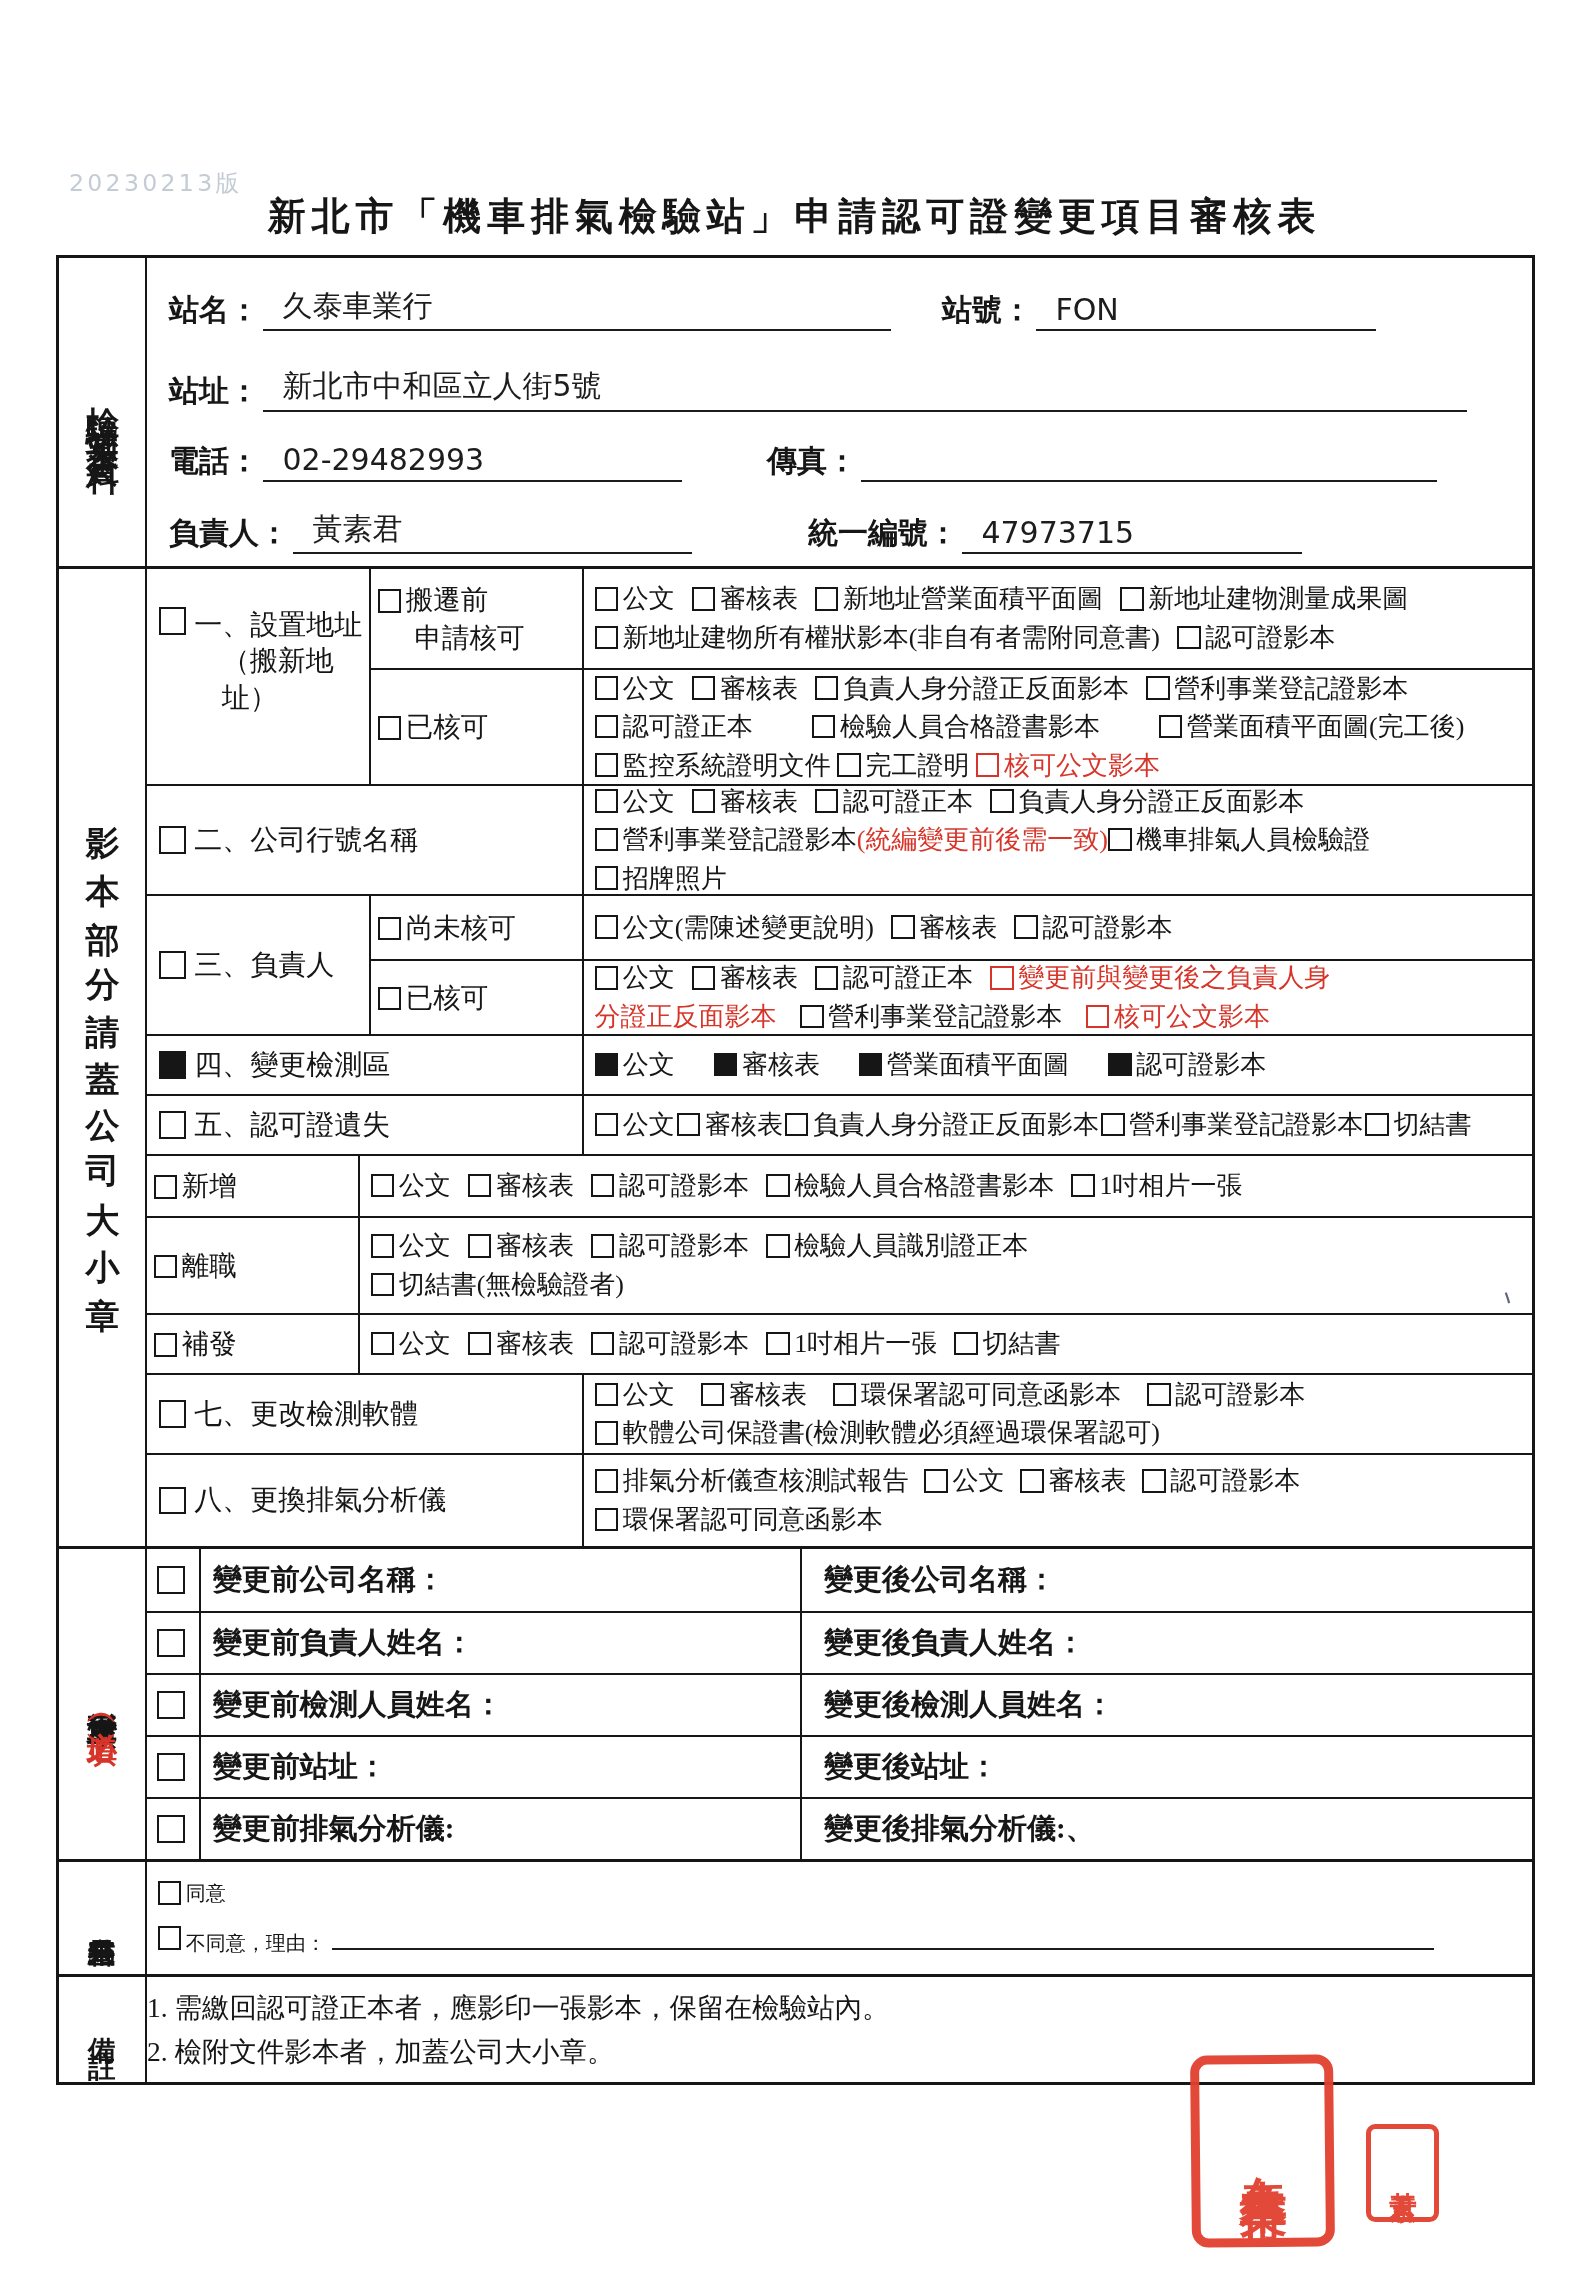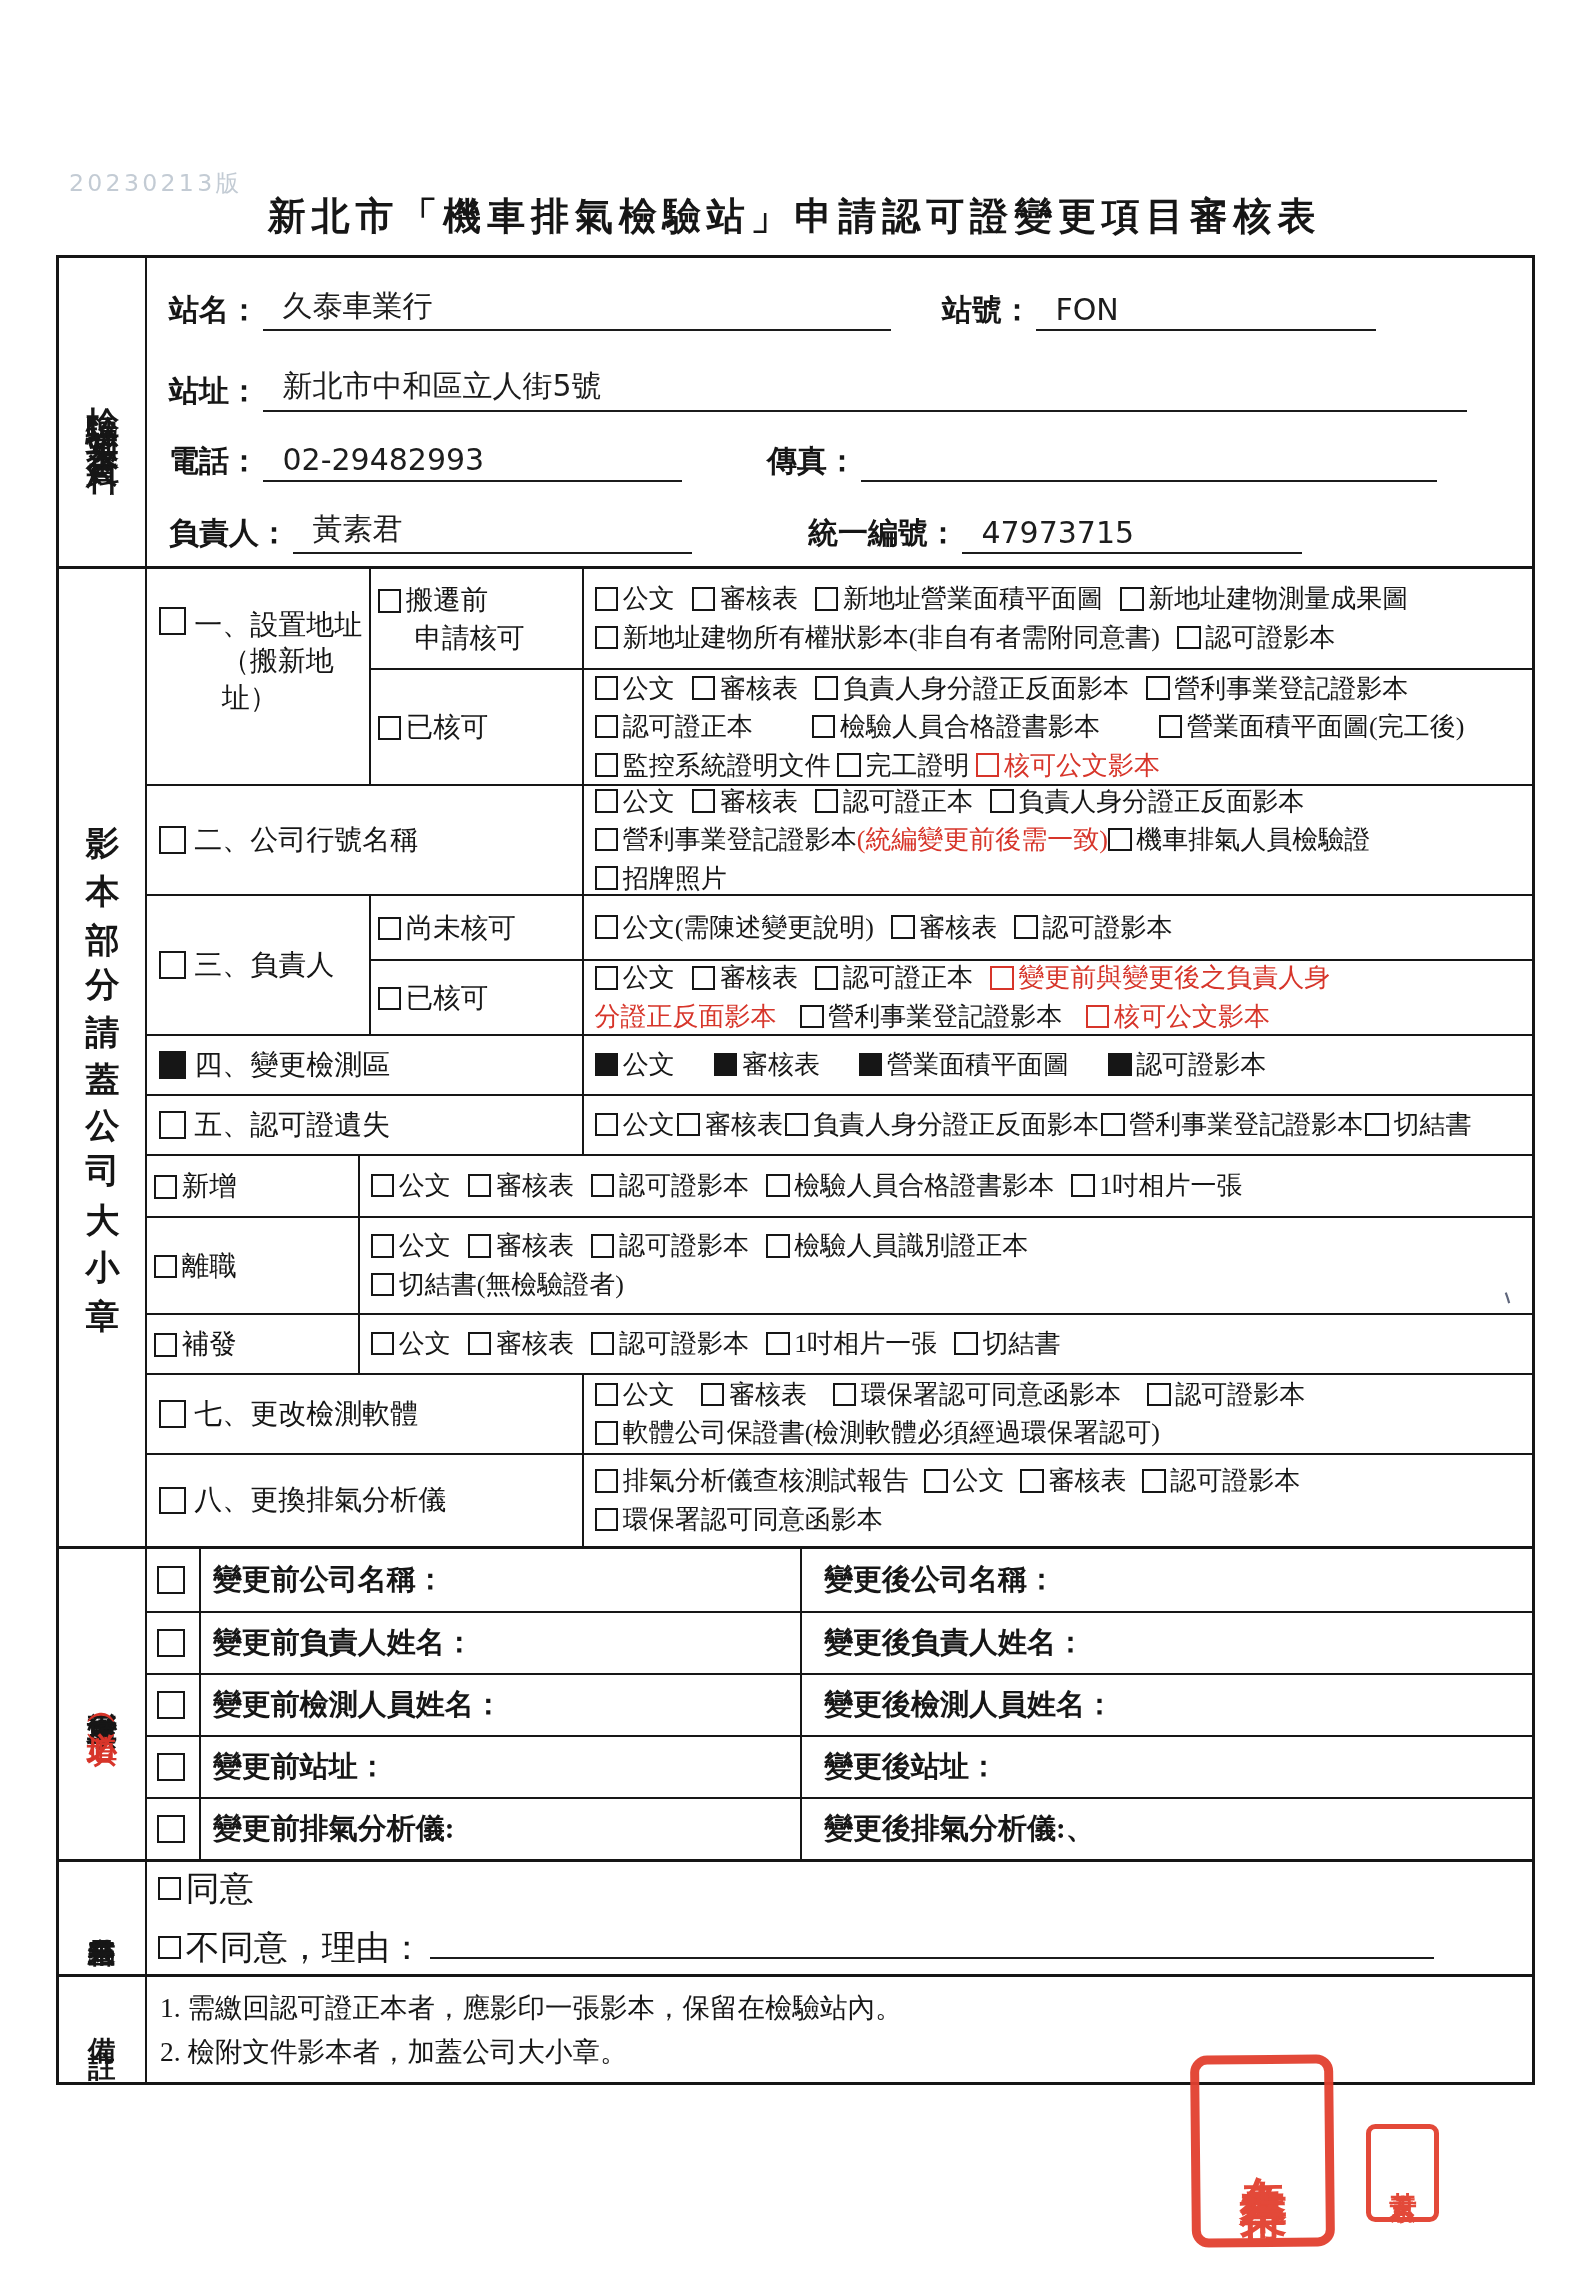--- a/index.html
+++ b/index.html
@@ -122,27 +122,27 @@
   }
   .cbefore{
     width:601px;flex:none;border-right:2px solid var(--ink);
     display:flex;align-items:center;padding-left:11.8px;
     font-size:29px;font-weight:700;
   }
   .cafter{flex:1;display:flex;align-items:center;padding-left:22px;font-size:29px;font-weight:700;}
 
   
   .secR{height:115px;}
-  .rcontent{flex:1;display:flex;flex-direction:column;justify-content:center;padding-left:10.5px;font-size:34px;}
+  .rcontent{flex:1;display:flex;flex-direction:column;justify-content:center;padding-left:10.5px;font-size:20px;}
   .rline{display:flex;align-items:baseline;margin:6.5px 0;}
   .rline .cb2{align-self:center;}
   .reason-line{flex:1;border-bottom:2.6px solid #1c1c1c;margin:0 98px 3.9px 6.5px;height:30px;}
 
   .secN{height:108px;}
-  .ncontent{flex:1;display:flex;flex-direction:column;justify-content:center;padding-left:13px;font-size:27.5px;line-height:1.6;}
+  .ncontent{flex:1;display:flex;flex-direction:column;justify-content:center;font-size:27.5px;line-height:1.6;}
 
   
   .seal{
     position:absolute;color:var(--sealred);border-style:solid;border-color:var(--sealred);
     writing-mode:vertical-rl;text-orientation:upright;font-weight:700;
     display:flex;align-items:center;justify-content:center;opacity:.95;
     font-family:"Liberation Serif","DejaVu Serif",serif;text-align:center;
   }
   .seal-big{
     left:1191px;top:2055px;width:143px;height:192px;border-width:9.2px;border-radius:17px;

